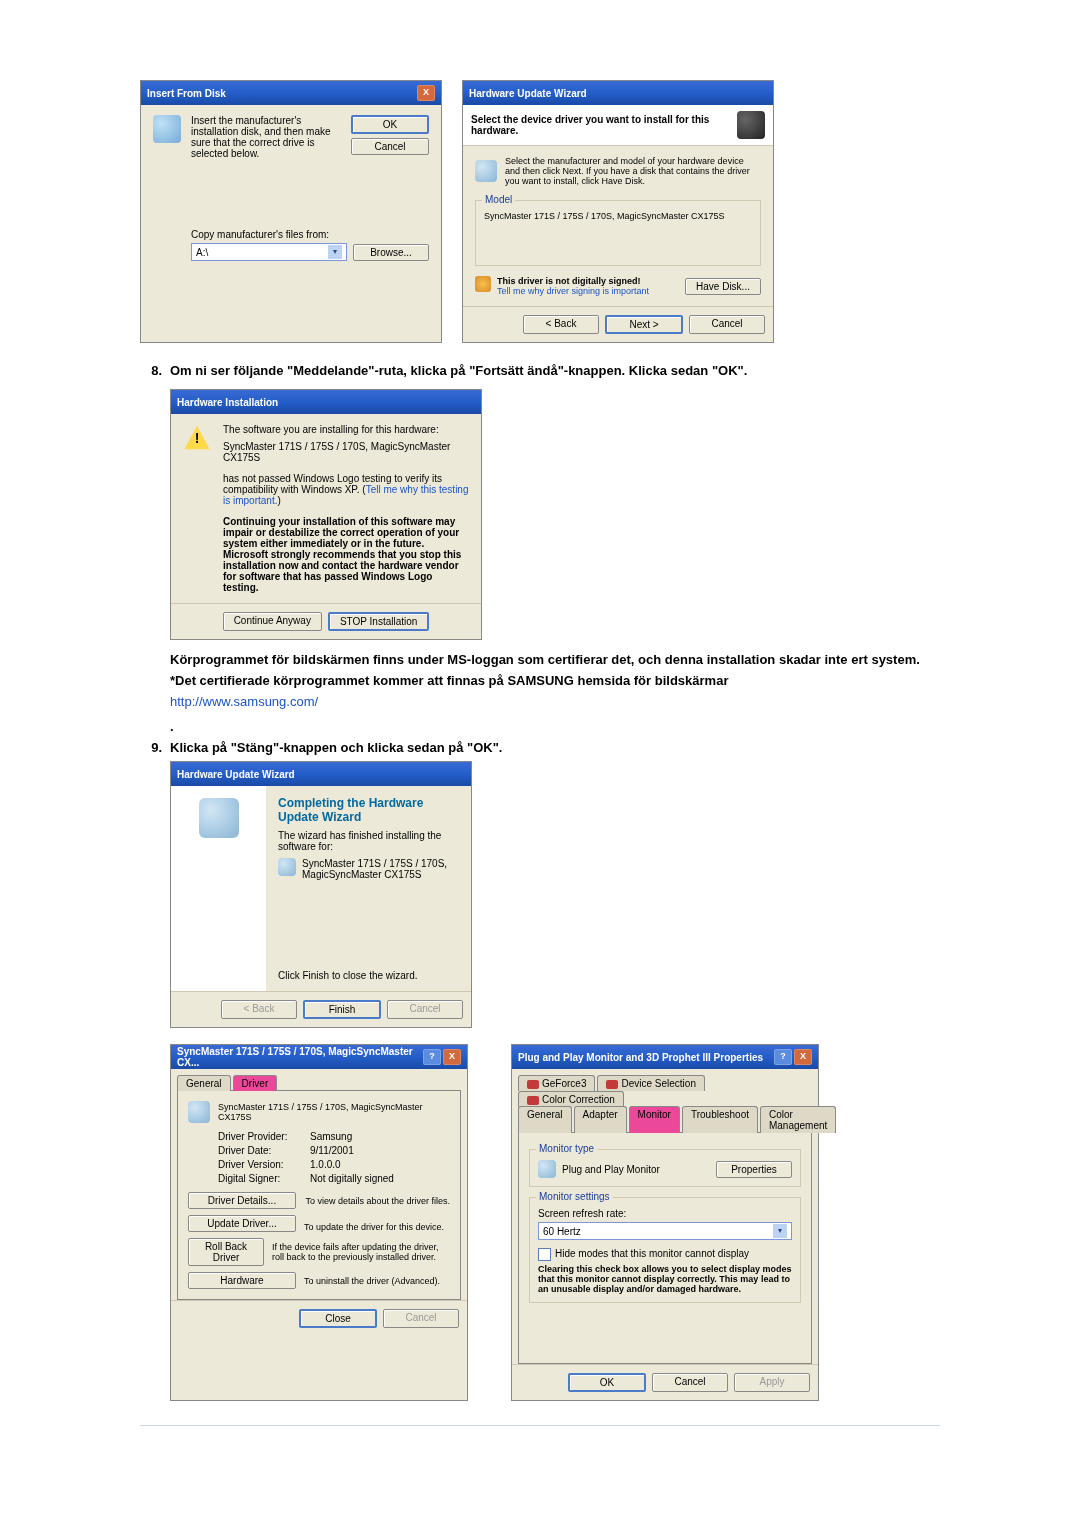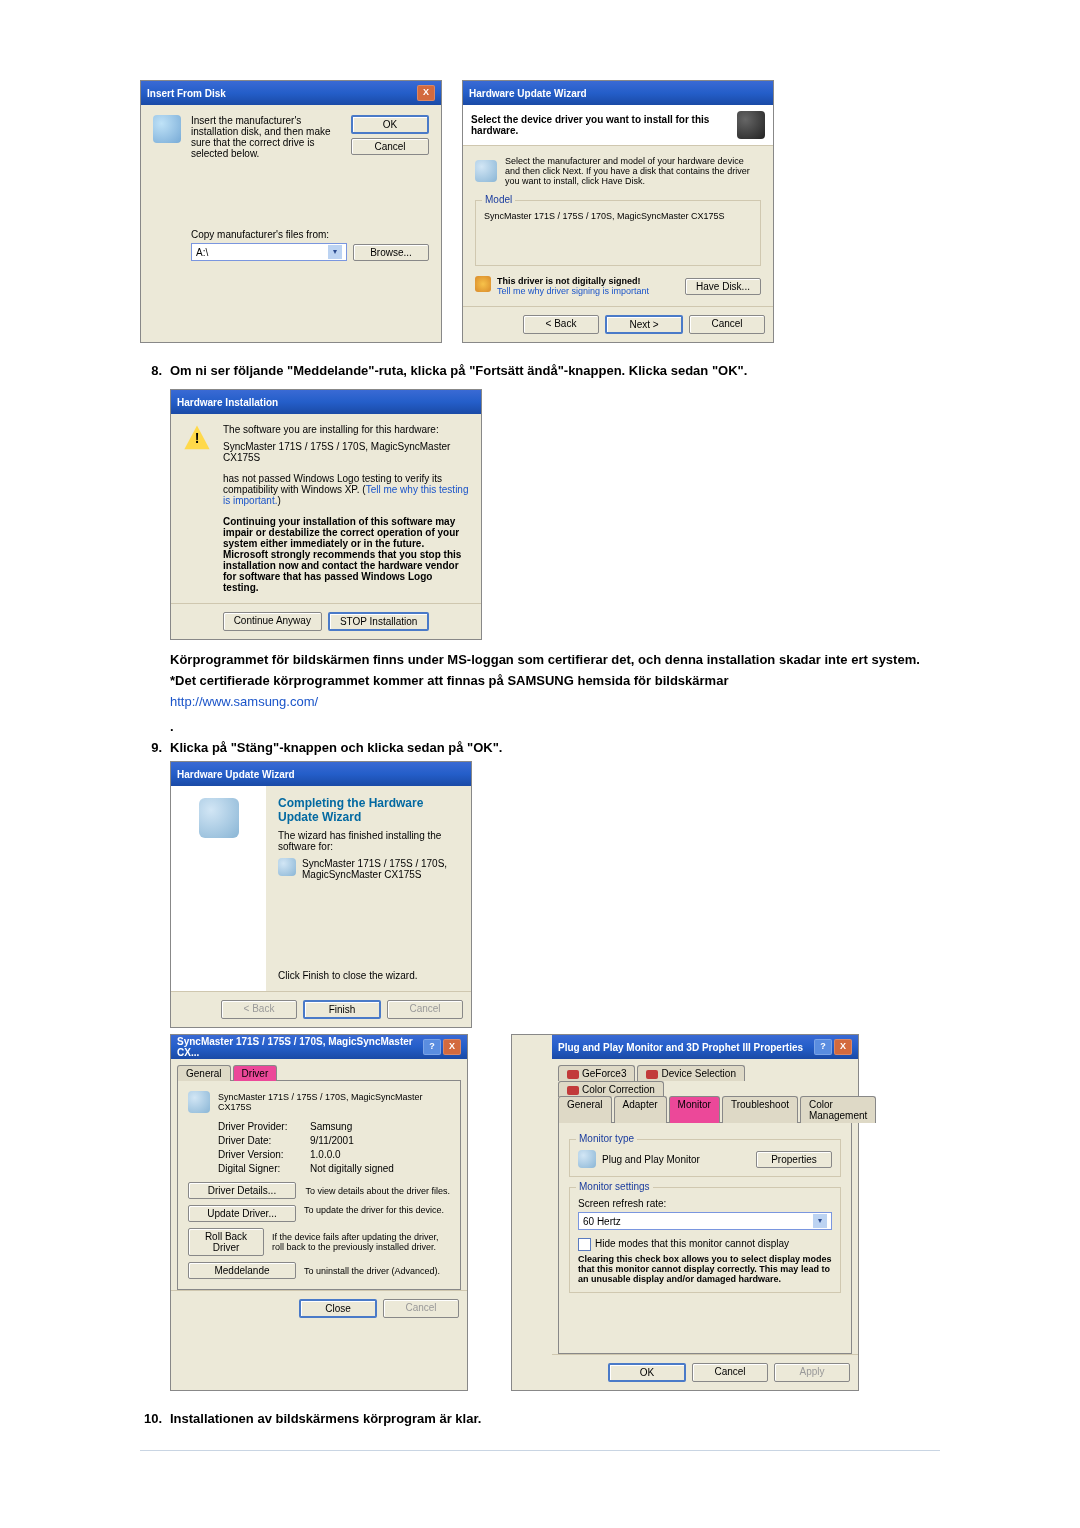--- a/index.html
+++ b/index.html
@@ -356,21 +356,21 @@
         </div>
       </div>
       <div class="nav-row">
         <div class="btn" style="color:#999;">&lt; Back</div>
         <div class="btn primary">Finish</div>
         <div class="btn" style="color:#999;">Cancel</div>
       </div>
     </div>
   </div>
 
-  <div class="row" style="margin-left:30px; margin-top:6px;gap:43px;">
+  <div class="row" style="margin-left:30px; margin-top:16px;gap:43px;">
 
     <div class="win" style="width:296px;">
       <div class="titlebar">
         <span>SyncMaster 171S / 175S / 170S, MagicSyncMaster CX... </span>
         <div class="controls">
           <div class="ctl help">?</div>
           <div class="ctl">X</div>
         </div>
       </div>
       <div style="padding:6px 6px 0 6px;">
@@ -398,41 +398,41 @@
               </div>
             <div class="kv">
                 <span class="k">Digital Signer:</span>
                 <span>Not digitally signed</span>
               </div>
           </div>
           <div style="display:flex; gap:8px; align-items:center; margin-bottom:6px;justify-content:space-between;">
             <div class="btn" style="width:86px;">Driver Details...</div>
             <div style="font-size:9px;">To view details about the driver files.</div>
           </div>
-          <div style="display:flex; gap:8px; align-items:flex-start; margin-bottom:6px;">
+          <div style="display:flex; gap:8px; align-items:flex-end; margin-bottom:6px;">
             <div class="btn" style="width:86px;">Update Driver...</div>
             <div style="font-size:9px;">To update the driver for this device.</div>
           </div>
           <div style="display:flex; gap:8px; align-items:center; margin-bottom:6px;">
             <div class="btn" style="width:86px;">Roll Back Driver</div>
             <div style="font-size:9px;">If the device fails after updating the driver, roll back to the previously installed driver.</div>
           </div>
           <div style="display:flex; gap:8px; align-items:center;">
-            <div class="btn" style="width:86px;">Meddelande</div>
+            <div class="btn" style="width:86px;">Hardware</div>
             <div style="font-size:9px;">To uninstall the driver (Advanced).</div>
           </div>
         </div>
       </div>
       <div class="nav-row">
         <div class="btn primary">Close</div>
         <div class="btn" style="color:#999;">Cancel</div>
       </div>
     </div>
 
-    <div class="win" style="width:306px;padding-left:40px;">
+    <div class="win" style="width:306px;">
       <div class="titlebar">
         <span>Plug and Play Monitor and 3D Prophet III Properties</span>
         <div class="controls">
           <div class="ctl help">?</div>
           <div class="ctl">X</div>
         </div>
       </div>
       <div style="padding:6px 6px 0 6px;">
         <div class="tabs" style="flex-wrap:wrap;">
           <div class="tab inactive"><span class="red-tab-icn"></span><span>GeForce3</span></div>
@@ -473,19 +473,15 @@
         </div>
       </div>
       <div class="nav-row">
         <div class="btn primary">OK</div>
         <div class="btn">Cancel</div>
         <div class="btn" style="color:#999;">Apply</div>
       </div>
     </div>
   </div>
 
-  <div class="step" style="margin-top:18px;">
-    <div class="step-num">10.</div>
-    <div class="step-text">Installationen av bildskärmens körprogram är klar.</div>
-  </div>
 
   <hr class="bottom-rule">
 </div>
 
 </body></html>

